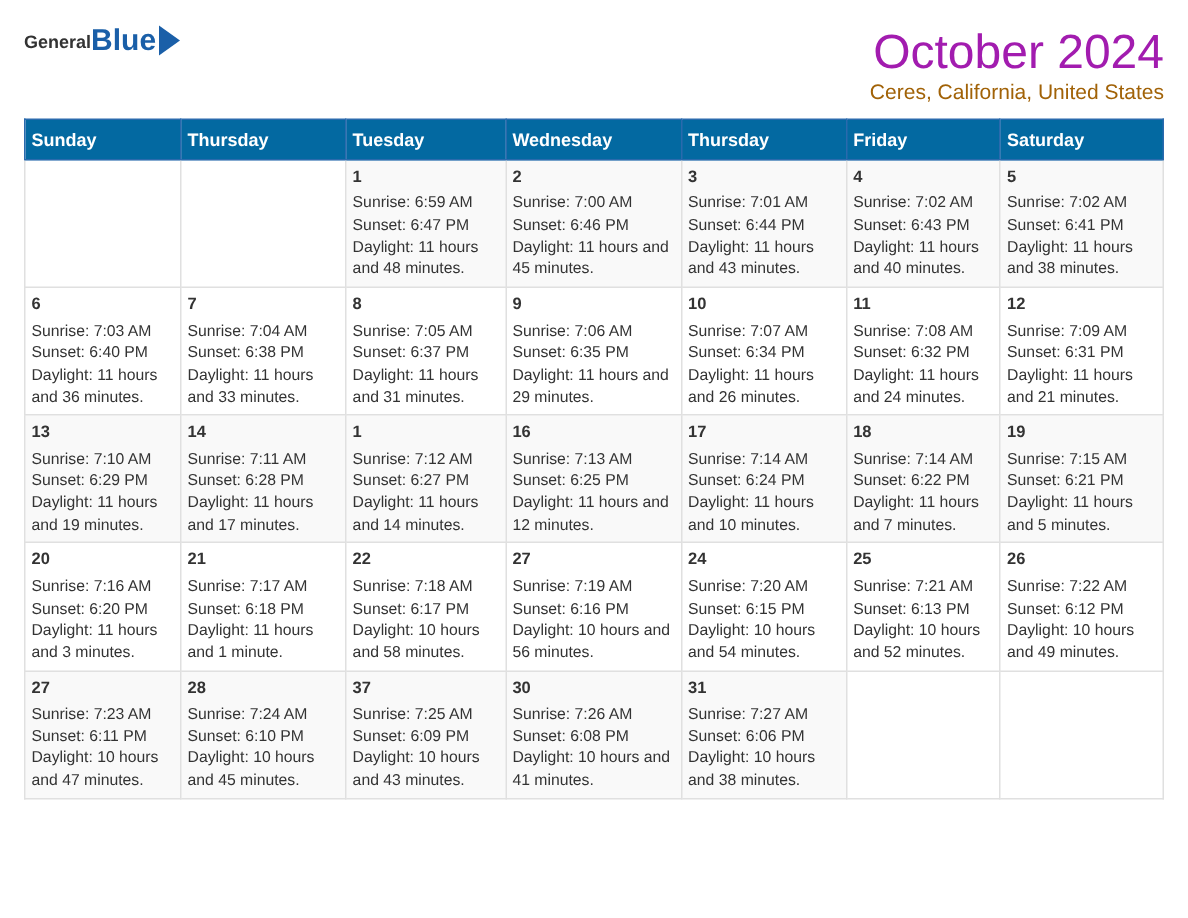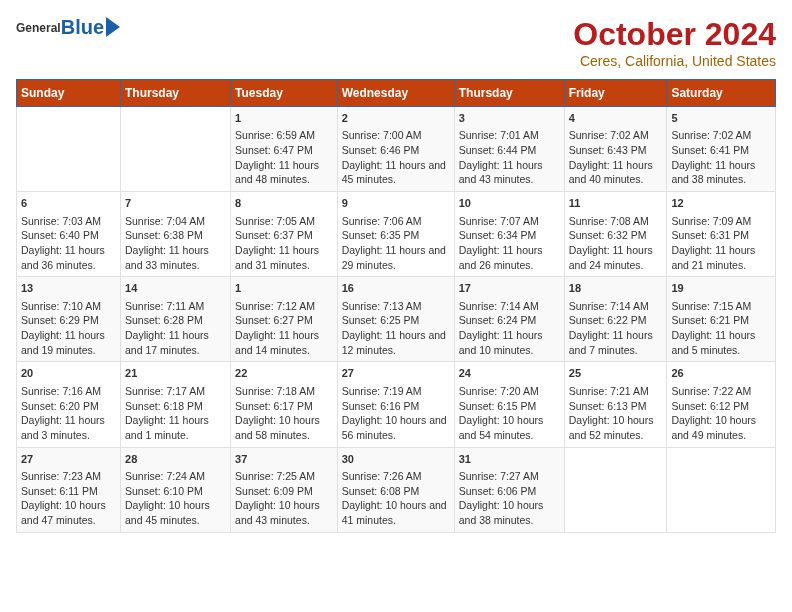--- a/index.html
+++ b/index.html
@@ -46,34 +46,34 @@
       border-bottom: 10px solid transparent;
       border-left: 14px solid #1a5fa8;
       margin-left: 2px;
       margin-top: -2px;
     }
     .title-area {
       text-align: right;
     }
     .month-title {
       font-size: 32px;
-      font-weight: bold;
-      color: #b91c1c;
+      font-weight: normal;
+      color: #a21caf;
     }
     .location {
       font-size: 14px;
       color: #a16207;
     }
     table {
       width: 100%;
       border-collapse: collapse;
       font-size: 11px;
     }
     thead tr th {
-      background-color: #c2410c;
+      background-color: #0369a1;
       color: #fff;
       padding: 6px 4px;
       text-align: left;
       font-weight: bold;
       font-size: 12px;
       border: 1px solid #2a6aad;
     }
     tbody tr {
       border-bottom: 1px solid #ddd;
     }

